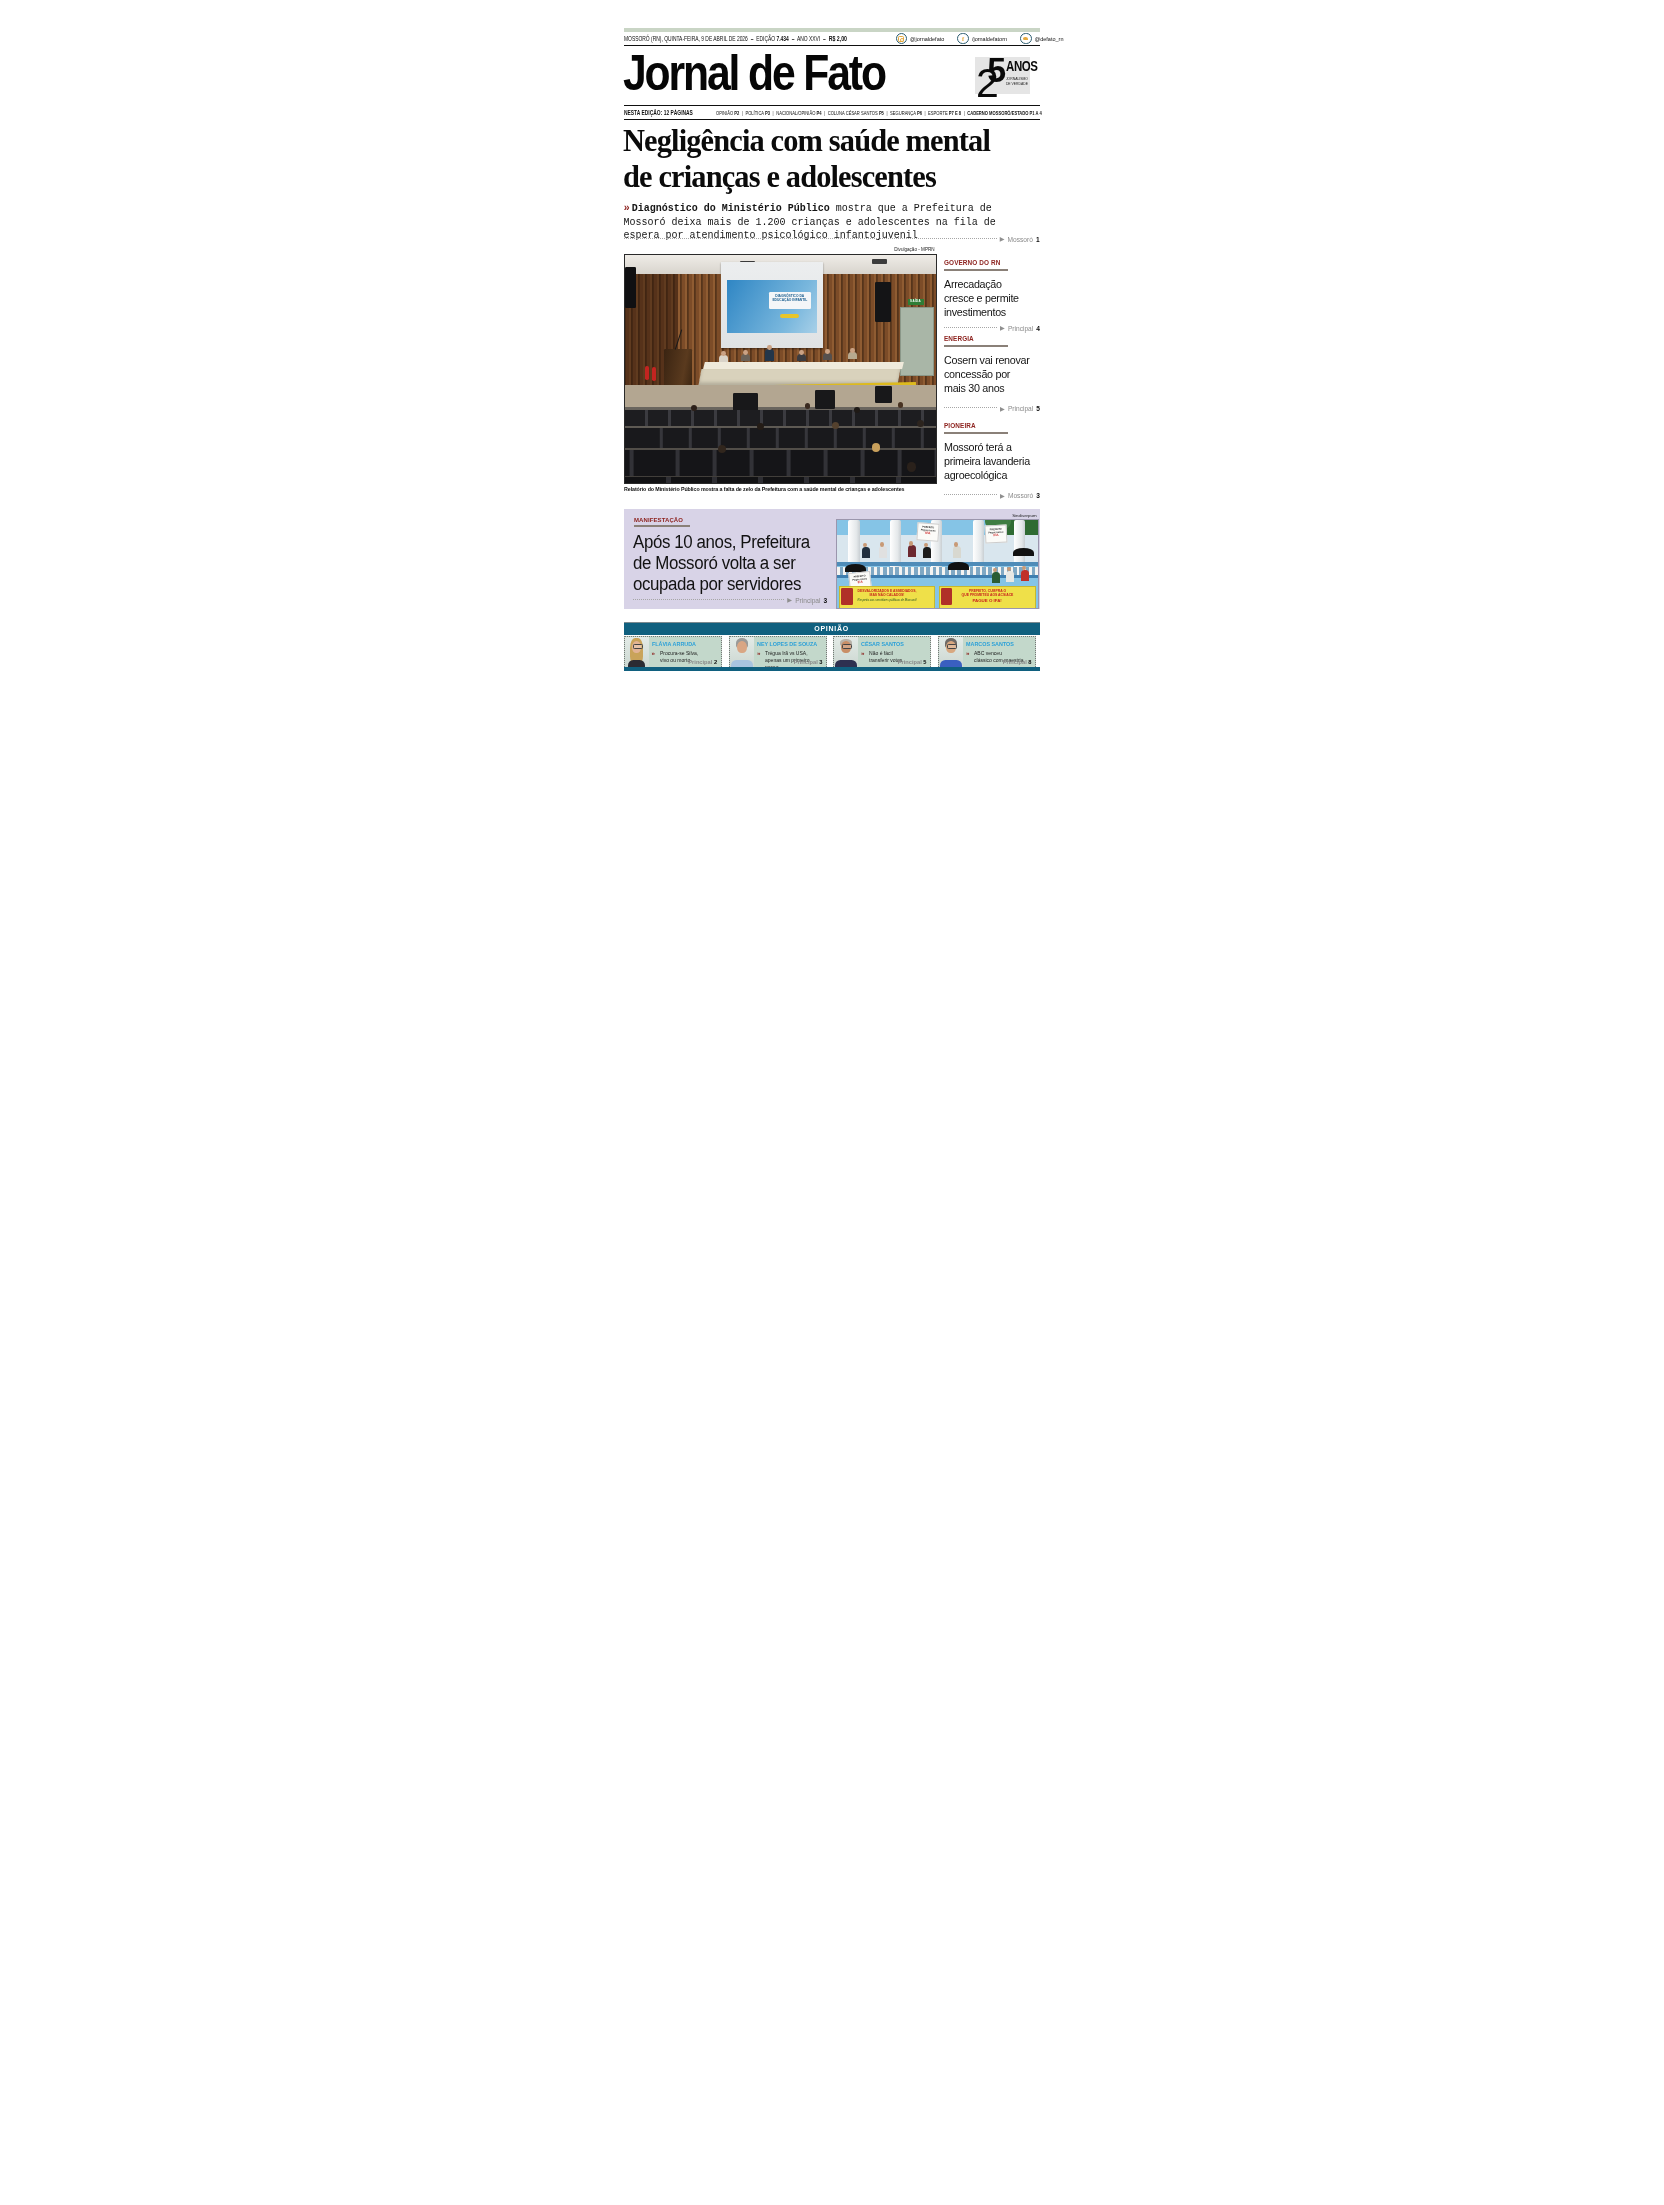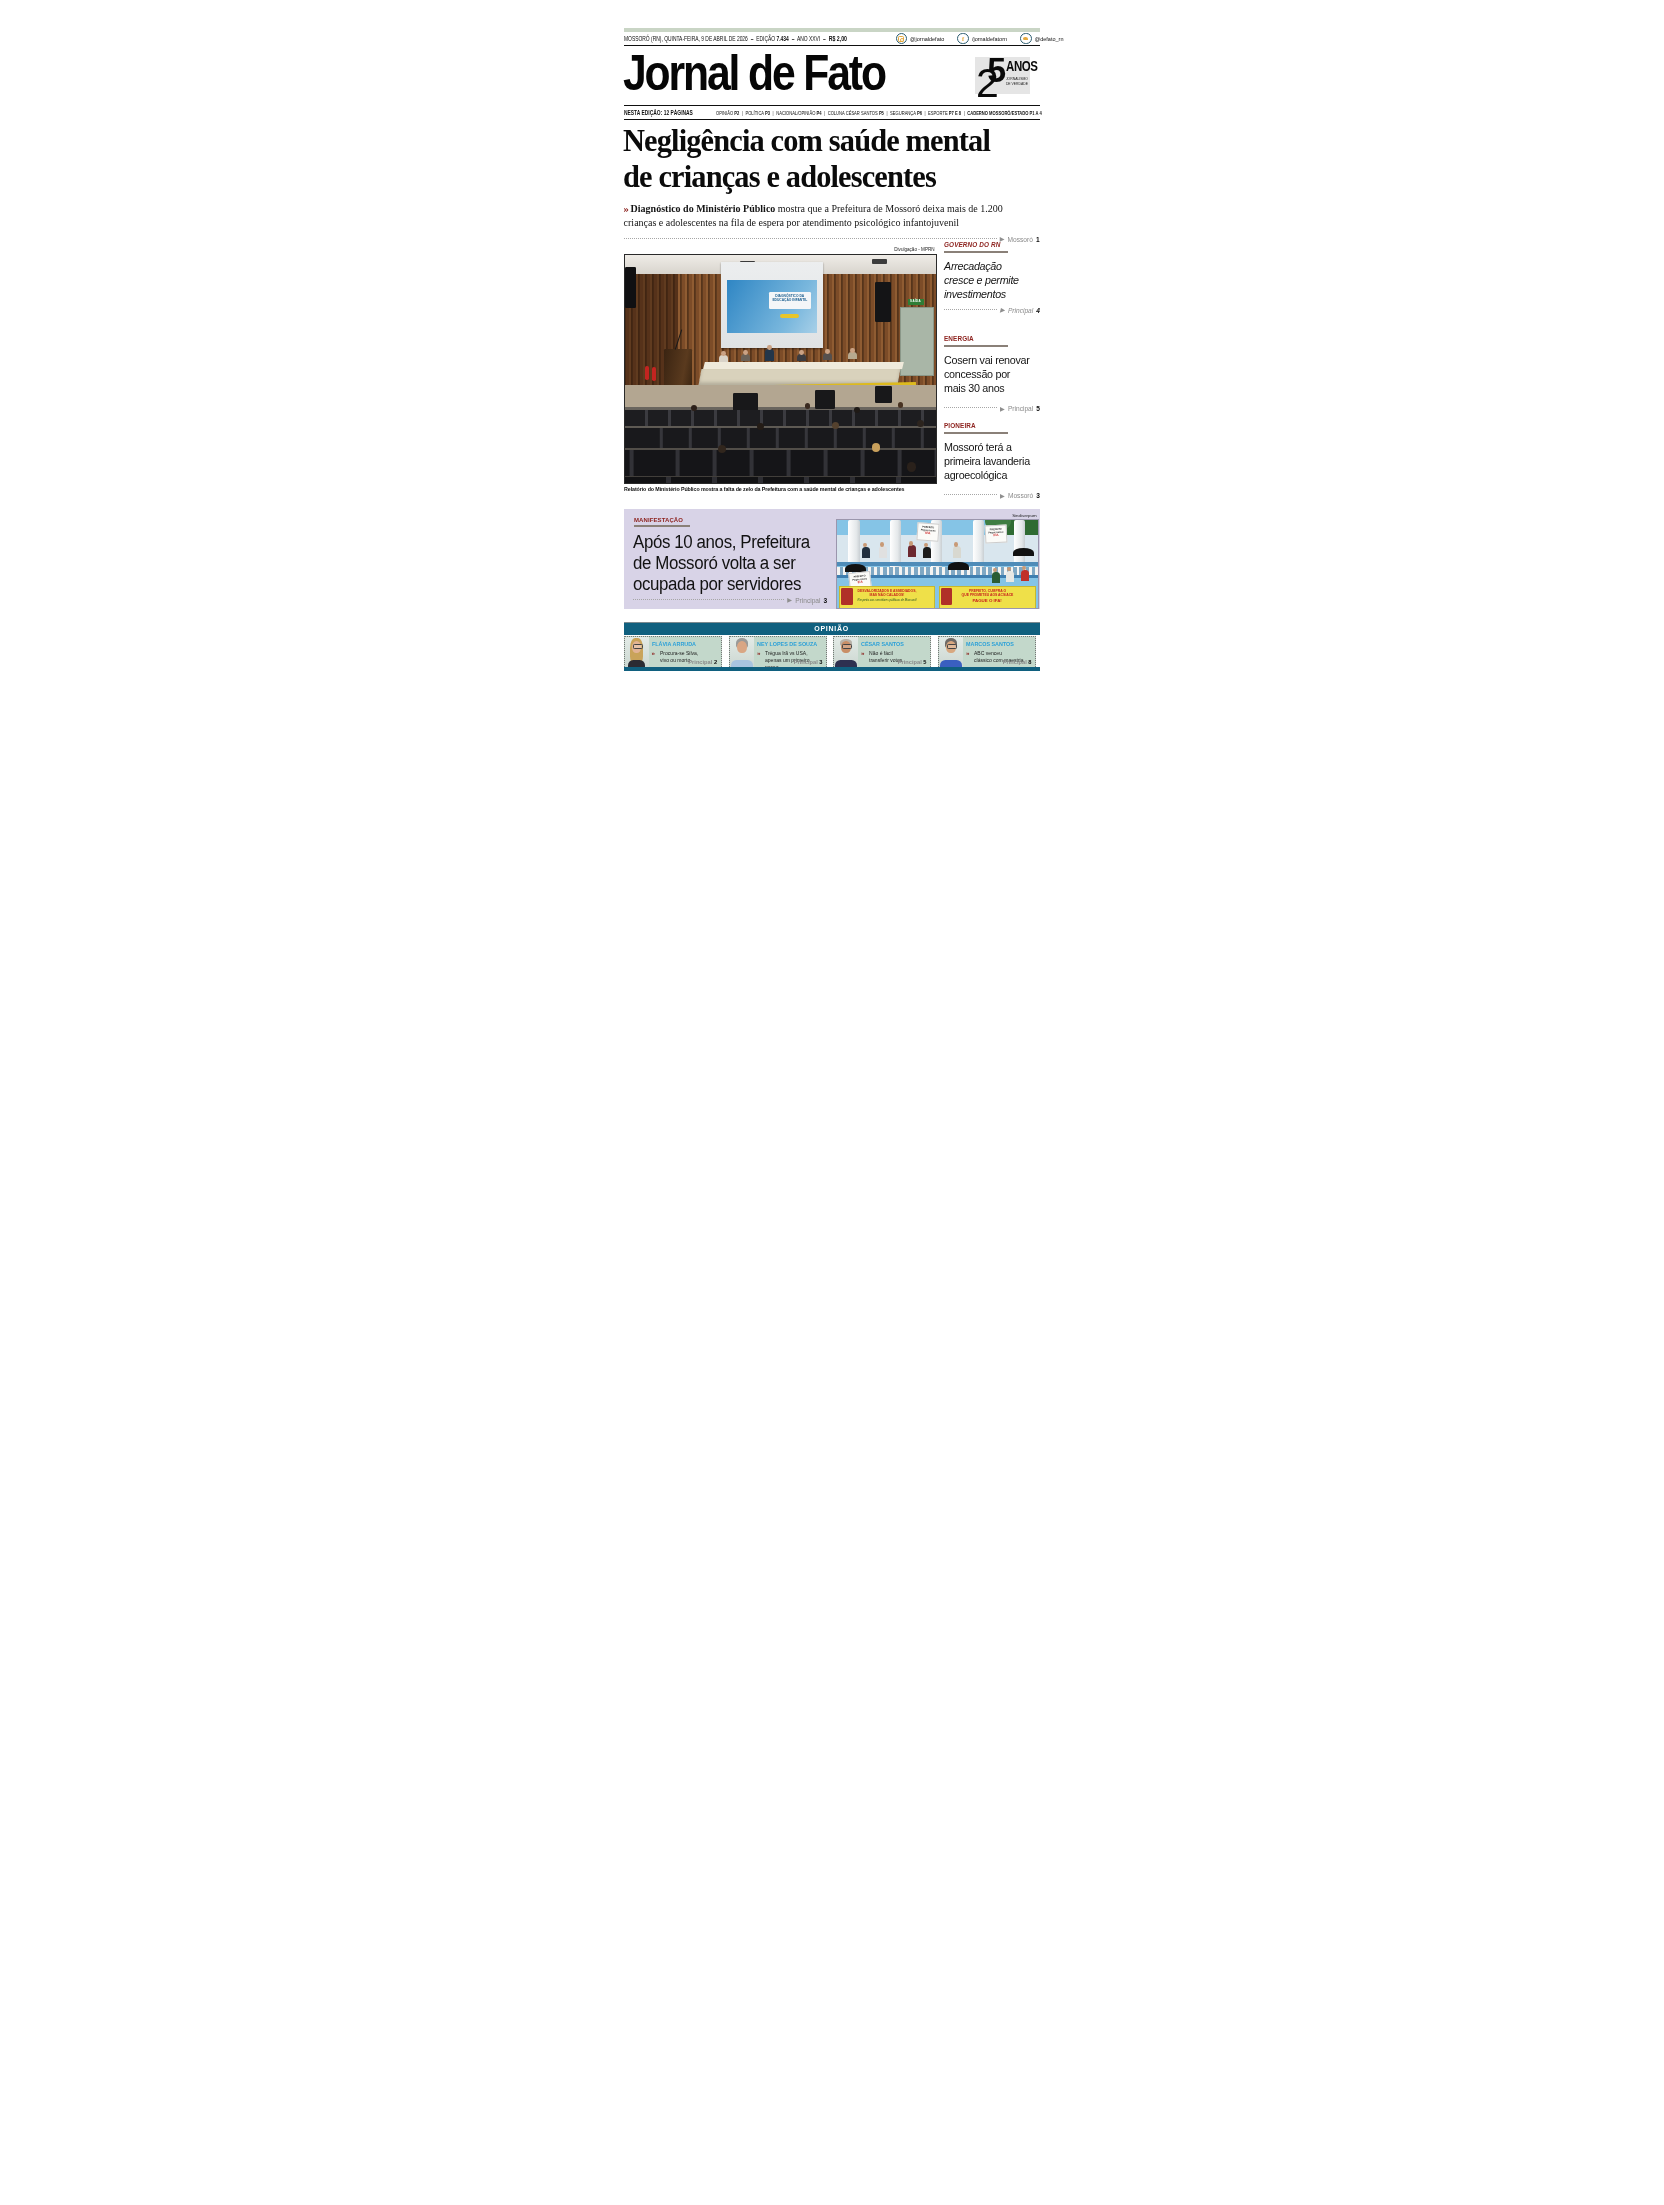--- a/index.html
+++ b/index.html
@@ -39,21 +39,21 @@
   .nav-label{font-size:6px;font-weight:bold;white-space:nowrap;}
   .nav-items{display:flex;align-items:center;font-size:5px;white-space:nowrap;}
   .nav-item{padding:0 3.1px;}
   .nav-item:first-child{padding-left:0;}
   .nav-item b{font-weight:bold;}
   .nav-sep{color:#333;}
   .nav-rule-bottom{left:29.6px;top:119px;width:416px;height:1.1px;}
   
   .headline{left:29px;top:122px;font-family:"Liberation Serif",serif;font-weight:bold;font-size:32px;
             line-height:36px;letter-spacing:-0.9px;color:#0b0b0b;transform:scaleX(.95);transform-origin:left top;white-space:nowrap;}
-  .deck{left:29.6px;top:202px;width:401px;font-family:Liberation Serif, serif;font-size:10px;line-height:13.7px;color:#141414;}
+  .deck{left:29.6px;top:202px;width:401px;font-family:Liberation Mono, monospace;font-size:10px;line-height:13.7px;color:#141414;}
   .deck .chev{color:#8e2420;font-weight:bold;font-size:10.6px;letter-spacing:-0.9px;margin-right:2.6px;}
   .deck b{font-weight:bold;}
   .ref-row{display:flex;align-items:center;gap:3.1px;}
   .leader{flex:1;border-bottom:1.1px dotted #a6a6a6;margin-bottom:2.2px;}
   .tri{color:#8f8f8f;font-size:6.2px;line-height:1;}
   .ref-label{color:#8a8a8a;font-size:6.6px;}
   .ref-page{color:#0c0c0c;font-weight:bold;font-size:6.6px;}
   .lead-ref{left:29.6px;top:236px;width:416px;}
   
   .photo-credit{left:29.6px;top:247px;width:311px;text-align:right;font-size:4.6px;color:#1c1c1c;}
@@ -297,21 +297,21 @@
     <div class="mp-head" style="left:273px;top:147px;width:5.7px;height:5.7px;background:#4a3423;"></div>
     <div class="mp-head" style="left:132px;top:168px;width:7px;height:7px;background:#241c16;"></div>
     <div class="mp-head" style="left:207px;top:167px;width:7px;height:7px;background:#54412e;"></div>
     <div class="mp-head" style="left:292px;top:165px;width:7px;height:7px;background:#2c241e;"></div>
     <div class="mp-head" style="left:93px;top:190px;width:8.4px;height:8.4px;background:#31261d;"></div>
     <div class="mp-head" style="left:247px;top:188px;width:8.8px;height:8.8px;background:#c9a05c;"></div>
     <div class="mp-head" style="left:282px;top:207px;width:9.7px;height:9.7px;background:#2a211b;"></div>
   </div>
   <div class="abs main-caption">Relatório do Ministério Público mostra a falta de zelo da Prefeitura com a saúde mental de crianças e adolescentes</div>
 
-  <div class="side-sec" style="top:241px;font-style:italic;">
+  <div class="side-sec" style="top:259px;">
     <div class="kicker">GOVERNO DO RN</div>
     <div class="kbar"></div>
     <div class="side-head">Arrecadação
 cresce e permite
 investimentos</div>
     <div class="ref-row side-ref">
       <span class="leader"></span>
       <span class="tri">▶</span>
       <span class="ref-label">Principal</span>
       <span class="ref-page">4</span>

